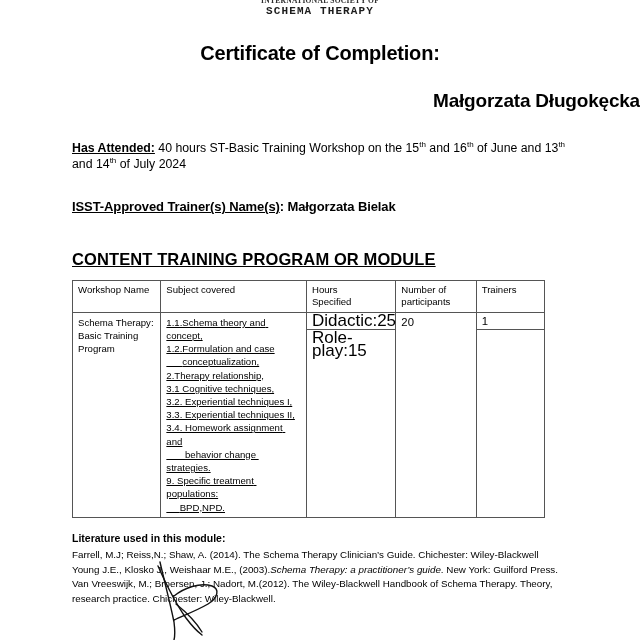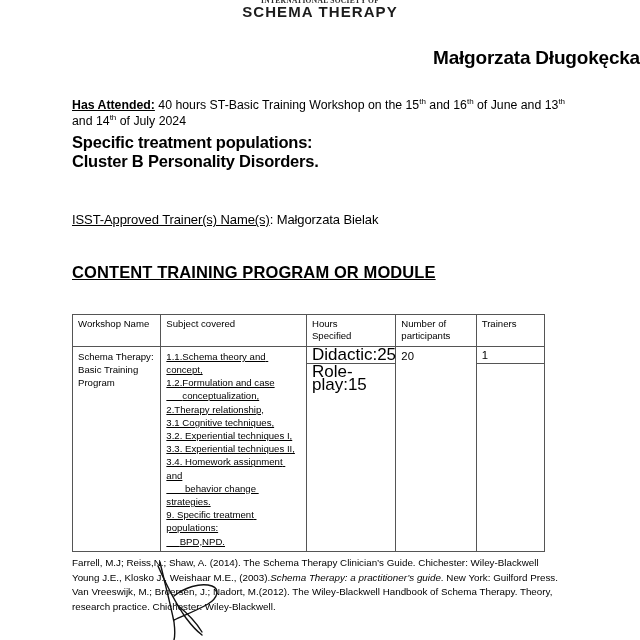--- a/index.html
+++ b/index.html
@@ -32,22 +32,22 @@
   .logo-line1 {
     font-family: "Liberation Serif", serif;
     font-size: 7.5px;
     letter-spacing: 0.3px;
     font-weight: bold;
     color: #2e2e2e;
     line-height: 8px;
     margin-top: -3px;
   }
   .logo-line2 {
-    font-family: Liberation Sans, sans-serif;
-    font-size: 15px;
+    font-family: Liberation Mono, monospace;
+    font-size: 11px;
     letter-spacing: 1.1px;
     font-weight: bold;
     color: #1c1c1c;
     line-height: 13px;
   }
 
   
   .title-main {
     text-align: center;
     font-size: 20px;
@@ -91,42 +91,42 @@
     line-height: 0;
   }
   .spec-pop {
     font-size: 16.5px;
     font-weight: bold;
     line-height: 19px;
     margin-top: 4px;
     letter-spacing: -0.2px;
   }
   .trainer-line {
-    margin-top: 41px;
+    margin-top: 27px;
     font-size: 13px;
-    font-weight: normal;
+    font-weight: bold;
     letter-spacing: -0.1px;
   }
   .trainer-line .label {
     text-decoration: underline;
   }
   .trainer-line .tname {
     text-decoration: none;
   }
   .section-heading {
     margin-top: 36px;
     font-size: 16.5px;
     font-weight: bold;
     text-decoration: underline;
     letter-spacing: 0.1px;
   }
 
   
   table.program {
-    margin-top: 32px;
+    margin-top: 11px;
     border-collapse: collapse;
     width: 473px;
     table-layout: fixed;
     font-size: 9.6px;
   }
   table.program td, table.program th {
     border: 1px solid #555;
     vertical-align: top;
     padding: 3px 5px;
     font-weight: normal;
@@ -189,32 +189,29 @@
 </head>
 <body>
 
 <div class="page">
 
   <div class="logo-block">
     <div class="logo-line1">INTERNATIONAL SOCIETY OF</div>
     <div class="logo-line2">SCHEMA THERAPY</div>
   </div>
 
+  <div class="title-main">Certificate of Completion:</div>
   <div class="title-name">Małgorzata Długokęcka</div>
 
   <div class="content">
 
     <div class="attended">
       <b>Has Attended:</b><span> 40 hours ST-Basic Training Workshop on the 15</span><sup>th</sup><span> and 16</span><sup>th</sup><span> of June and 13</span><sup>th</sup><span> and 14</span><sup>th</sup><span> of July 2024</span>
     </div>
 
-    <div class="spec-pop">
-      <div>Specific treatment populations:</div>
-      <div>Cluster B Personality Disorders.</div>
-    </div>
 
     <div class="trainer-line">
       <span class="label">ISST-Approved Trainer(s) Name(s)</span><span class="tname">: </span><span class="tname">Małgorzata Bielak</span>
     </div>
 
     <div class="section-heading">CONTENT TRAINING PROGRAM OR MODULE</div>
 
     <table class="program">
       <colgroup>
         <col class="col-w1">
@@ -265,20 +262,21 @@
           </td>
           <td>
             <div class="trainers-inner">
               <div>1</div>
             </div>
           </td>
         </tr>
       </tbody>
     </table>
 
+    <div class="lit-heading">Literature used in this module:</div>
     <div class="lit-body">
       <span>Farrell, M.J; Reiss,N.; Shaw, A. (2014). The Schema Therapy Clinician’s Guide. Chichester: Wiley-Blackwell Young J.E., Klosko J., Weishaar M.E., (2003).</span><i>Schema Therapy: a practitioner’s guide</i><span>. New York: Guilford Press. Van Vreeswijk, M.; Broersen, J.; Nadort, M.(2012). The Wiley-Blackwell Handbook of Schema Therapy. Theory, research practice. Chichester: Wiley-Blackwell.</span>
     </div>
 
   </div>
 
   <svg class="signature" viewBox="0 0 130 80">
     <g fill="none" stroke="#111" stroke-width="1.4" stroke-linecap="round" stroke-linejoin="round">
       <path d="M30 2 C 34 20, 40 42, 44 62 C 45 70, 45 76, 44 80"></path>
       <path d="M28 6 C 36 24, 46 44, 56 58 C 62 66, 68 72, 72 75"></path>

